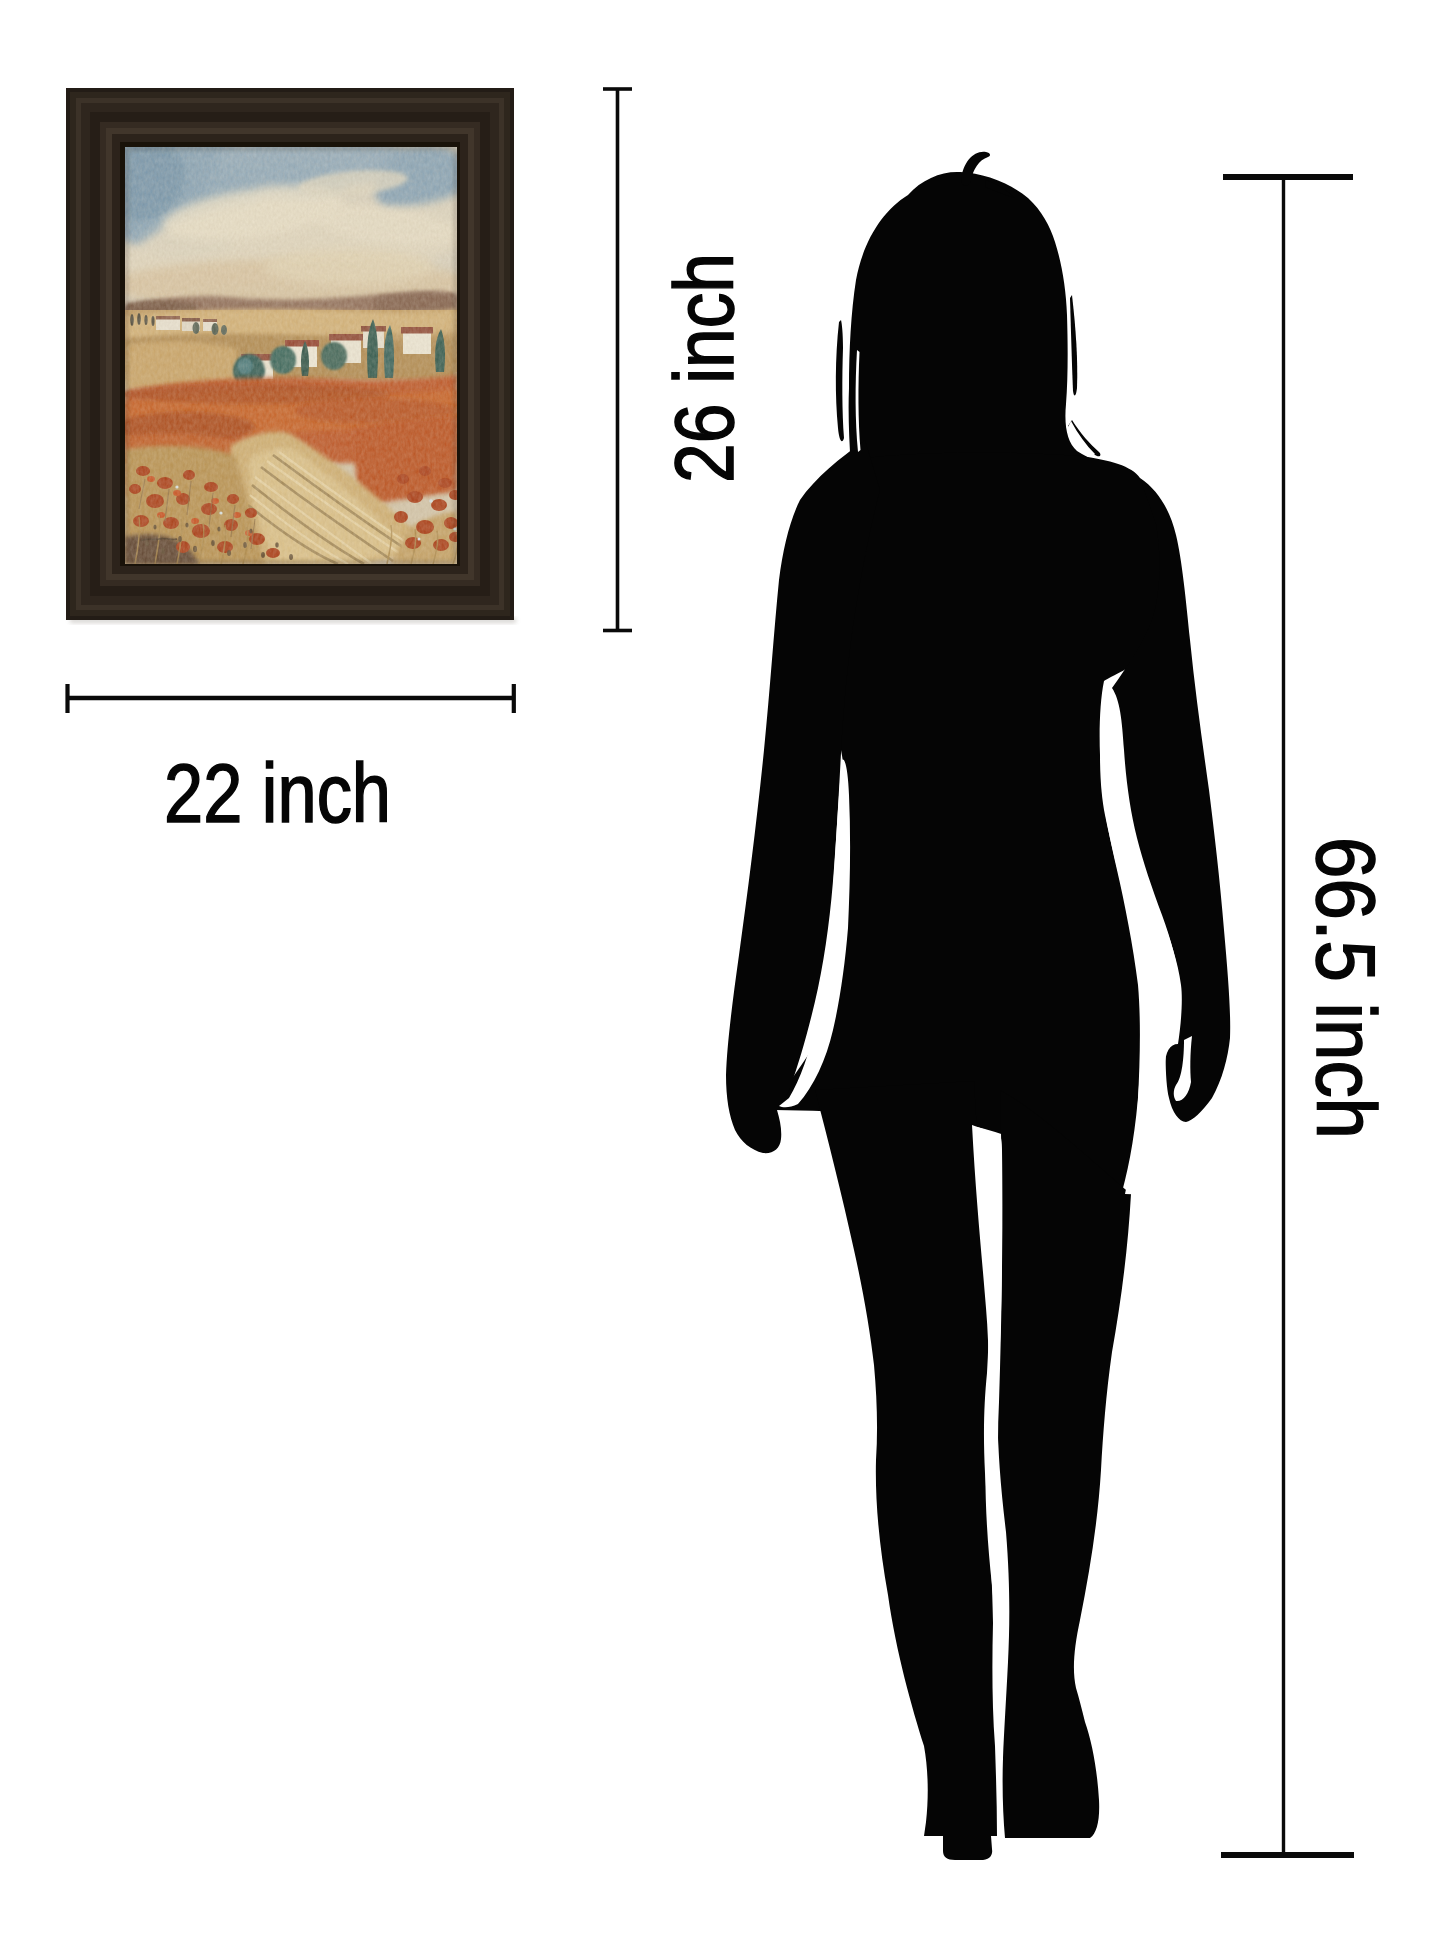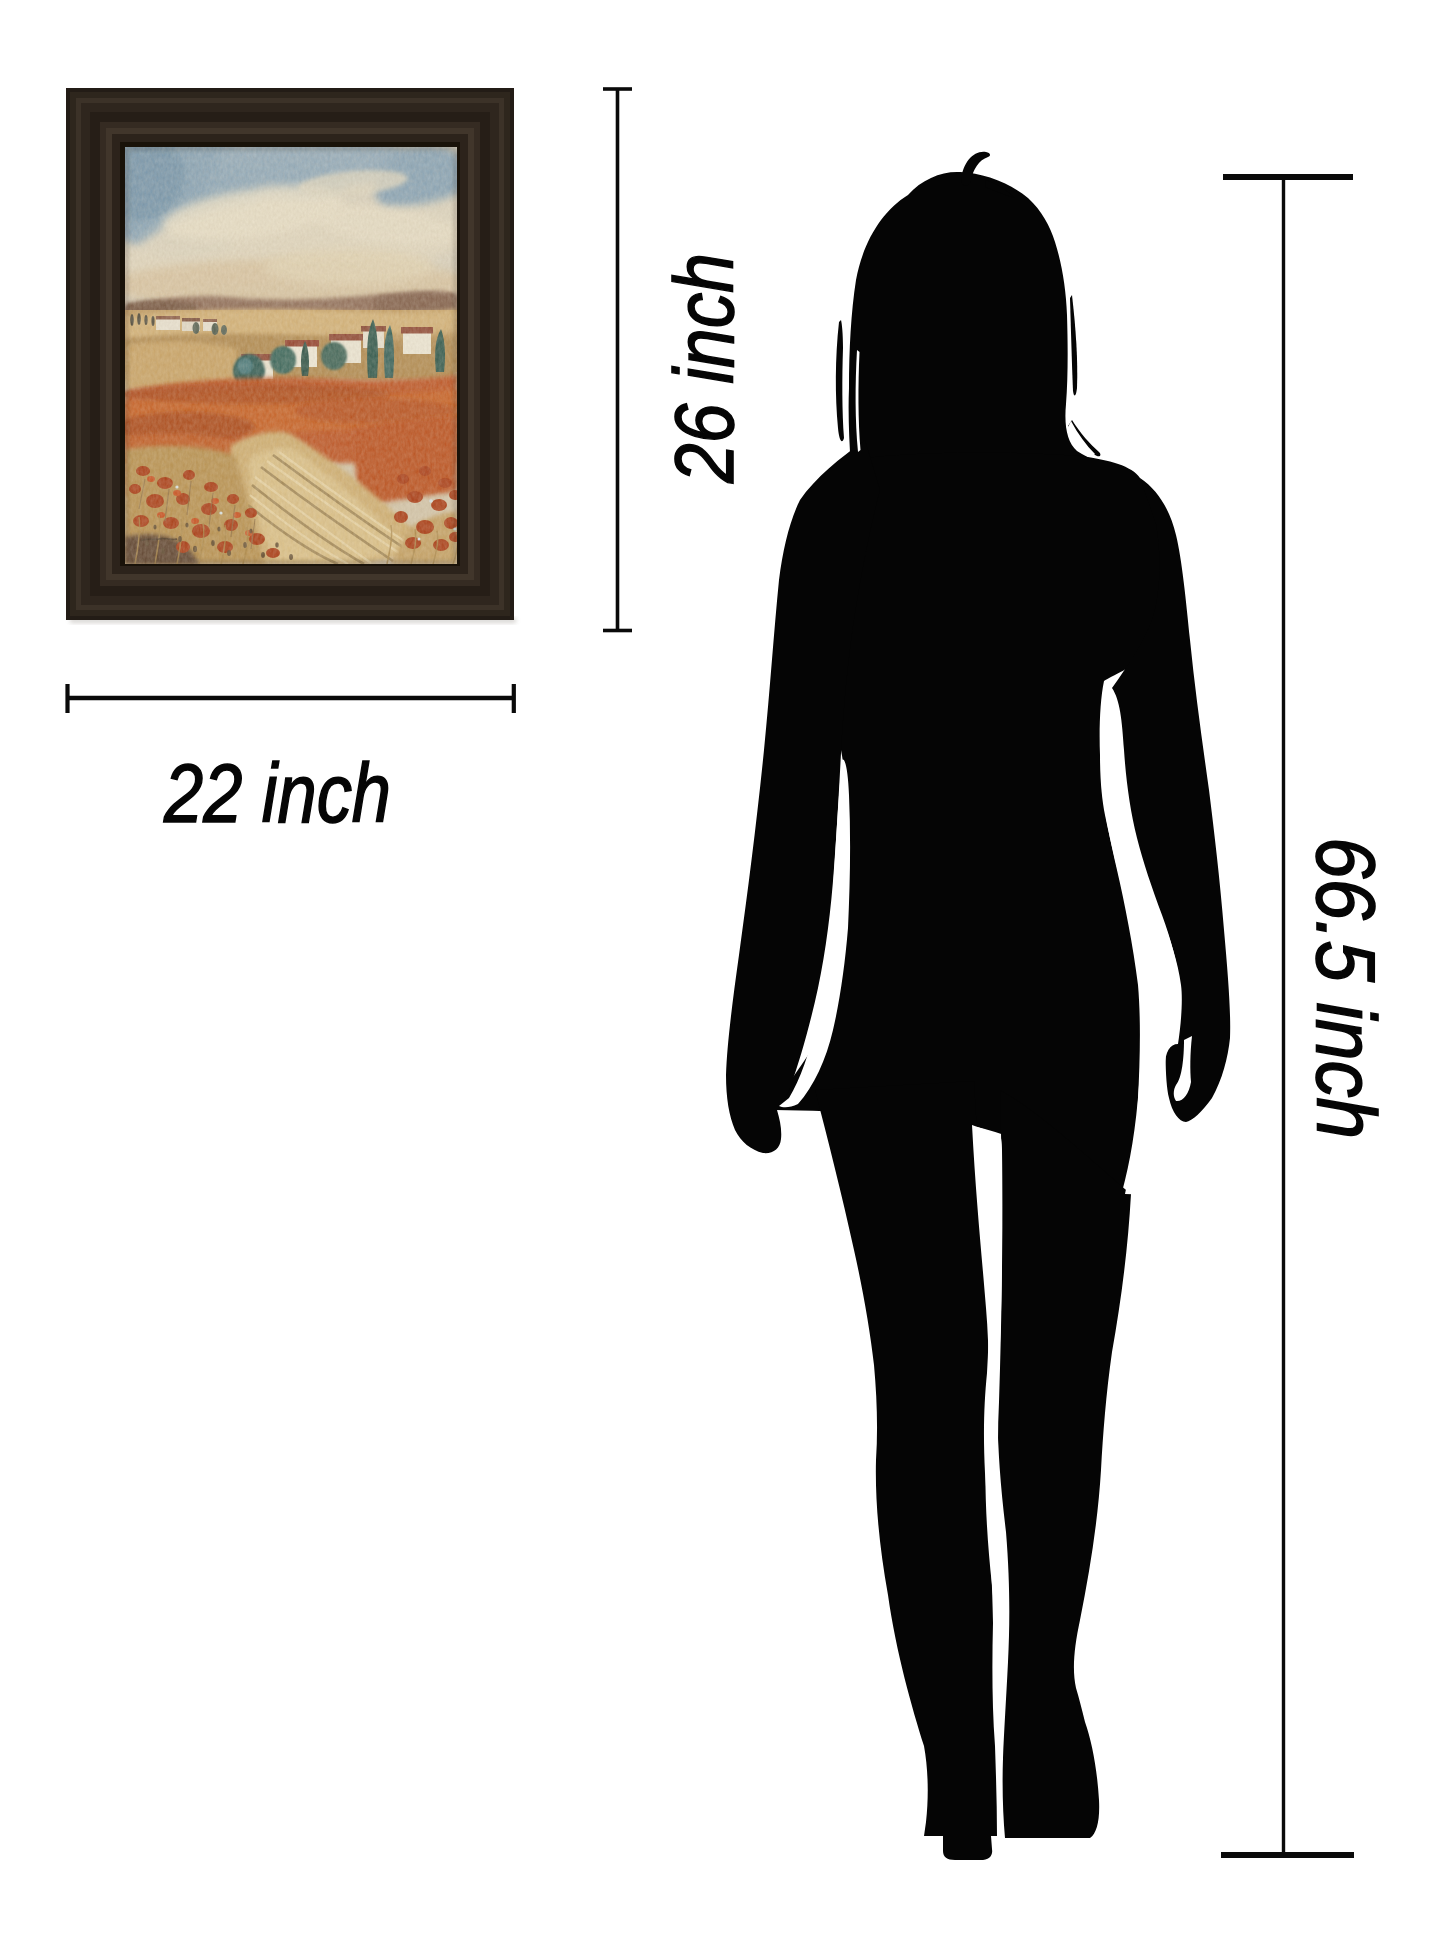--- a/index.html
+++ b/index.html
@@ -1,17 +1,17 @@
 <!DOCTYPE html>
 <html><head>
 <meta charset="utf-8">
 <style>
   html,body{margin:0;padding:0;background:#ffffff;}
   #page{position:relative;width:1445px;height:1951px;background:#ffffff;overflow:hidden;
-        font-family:"Liberation Sans", sans-serif;font-style:italic;}
+        font-family:"Liberation Sans", sans-serif;}
   svg{position:absolute;top:0;left:0;}
 </style>
 </head>
 <body>
 <div id="page">
 <svg width="1445" height="1951" viewBox="0 0 1445 1951" xmlns="http://www.w3.org/2000/svg">
 <defs>
   <filter id="grain" x="-5%" y="-5%" width="110%" height="110%">
     <feTurbulence type="fractalNoise" baseFrequency="0.35 0.18" numOctaves="3" seed="7" result="n"></feTurbulence>
     <feColorMatrix in="n" type="matrix" values="0 0 0 0 0.93  0 0 0 0 0.88  0 0 0 0 0.76  0 0 0 0.55 0" result="light"></feColorMatrix>

